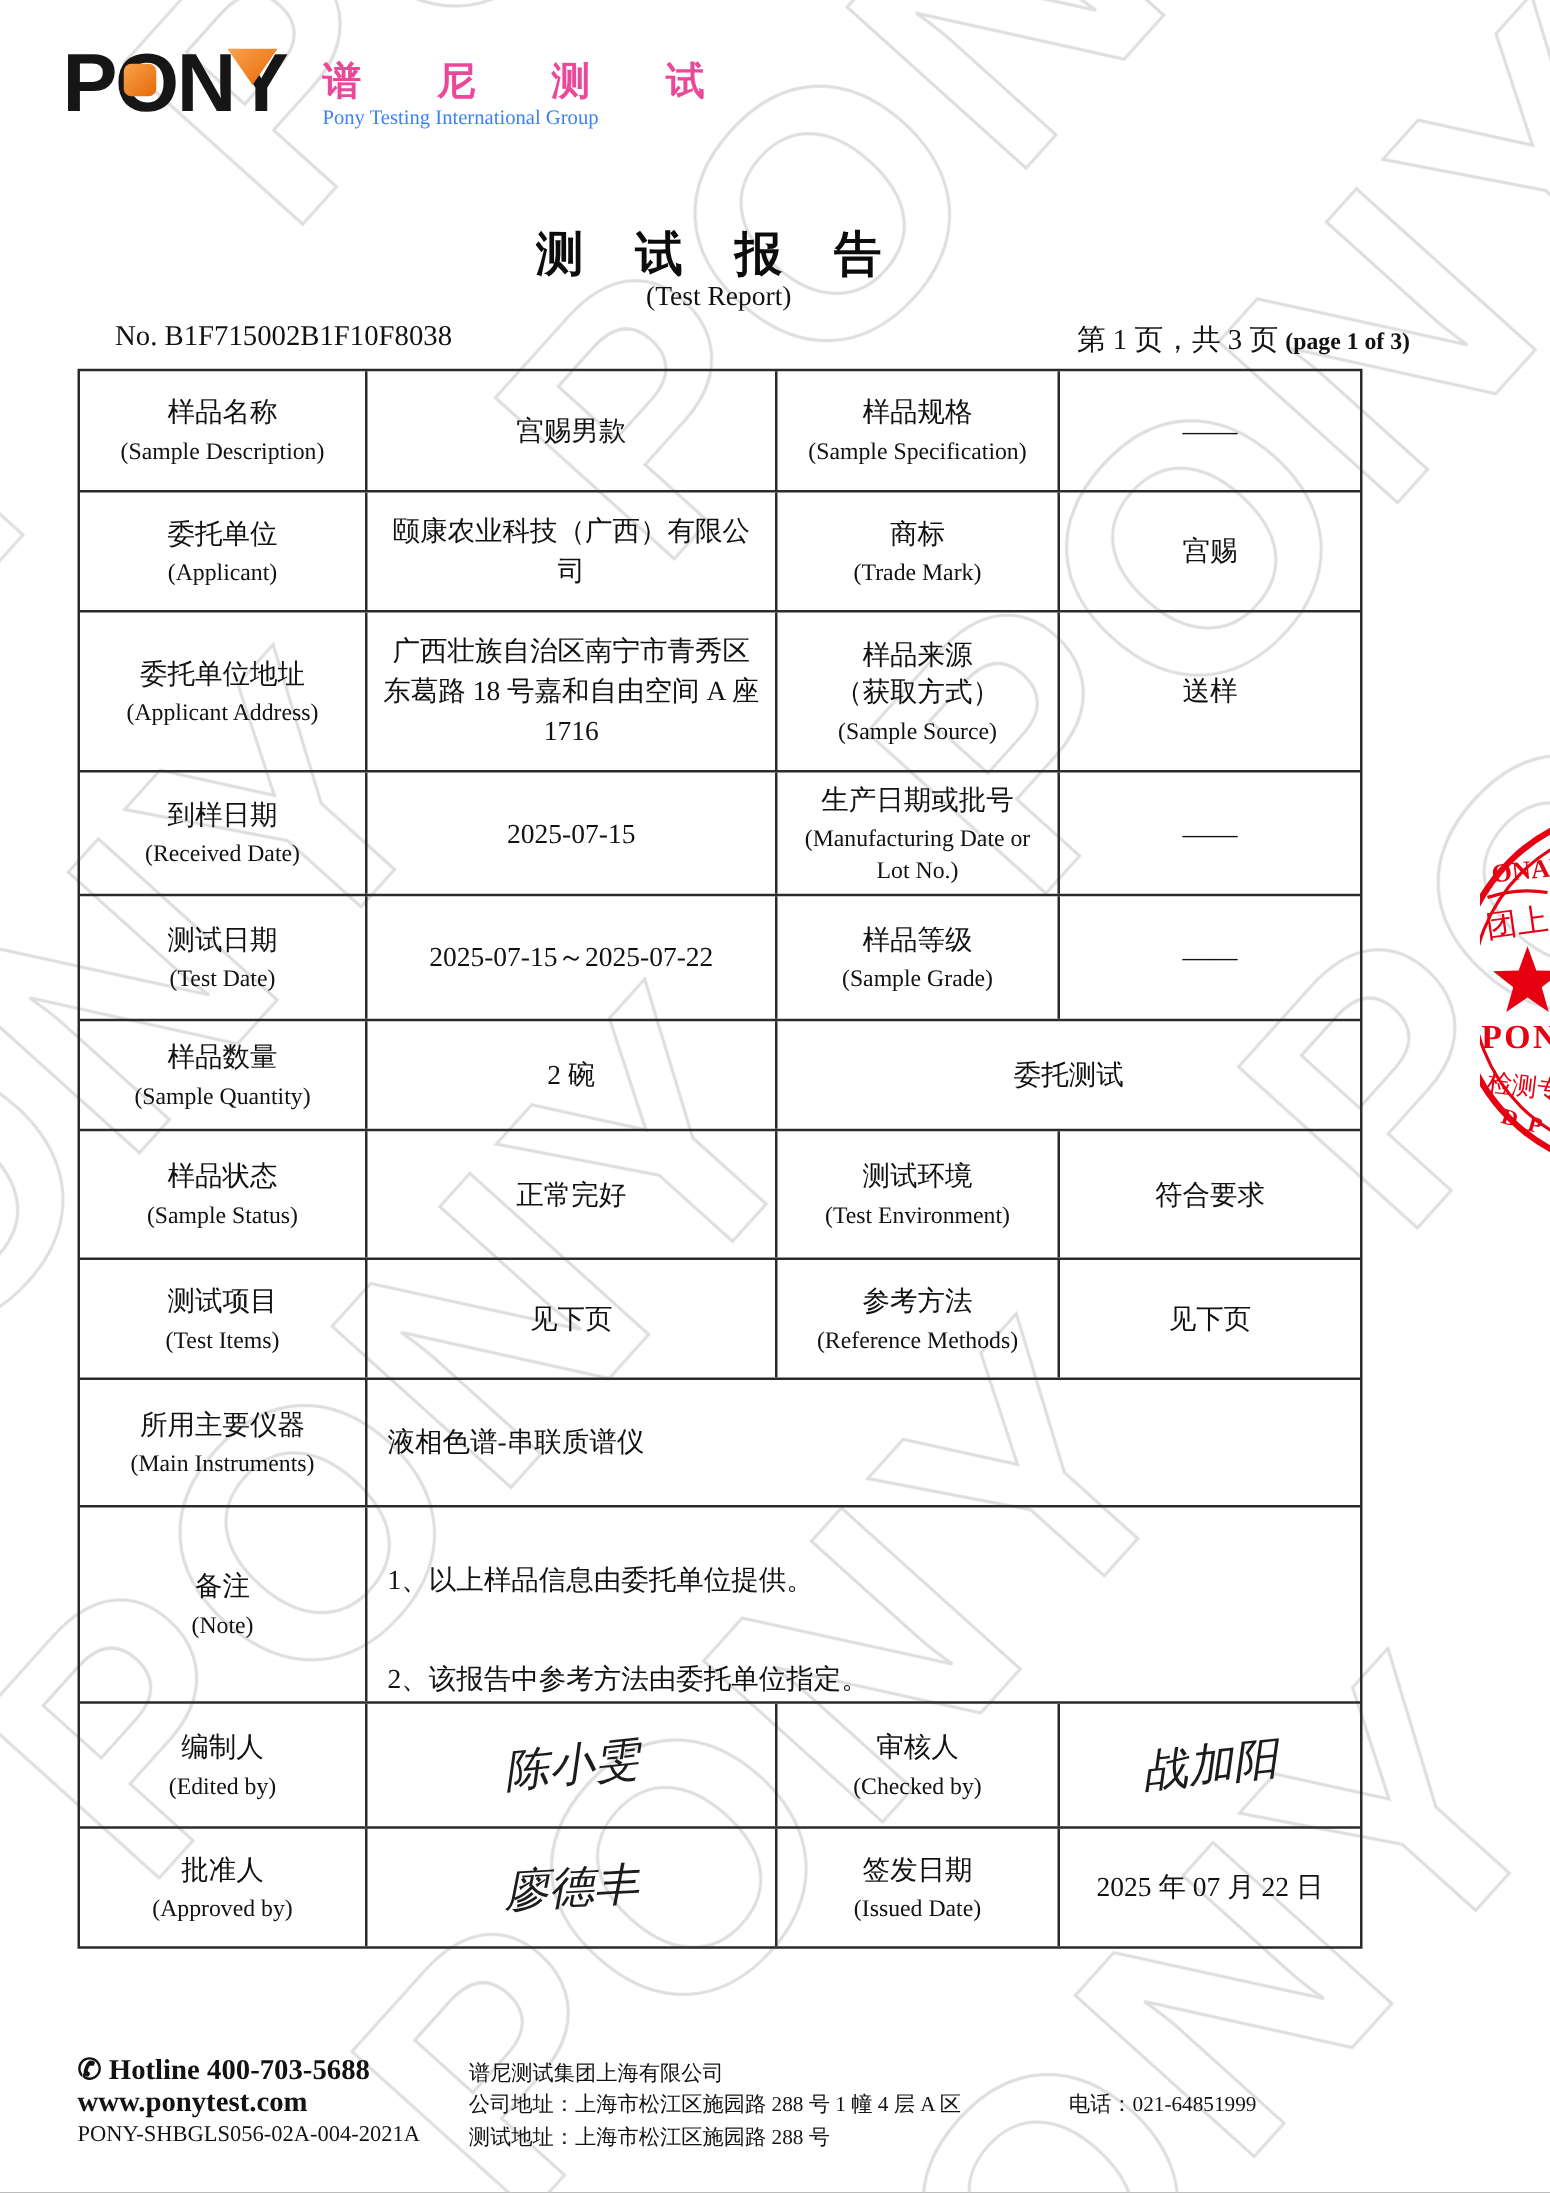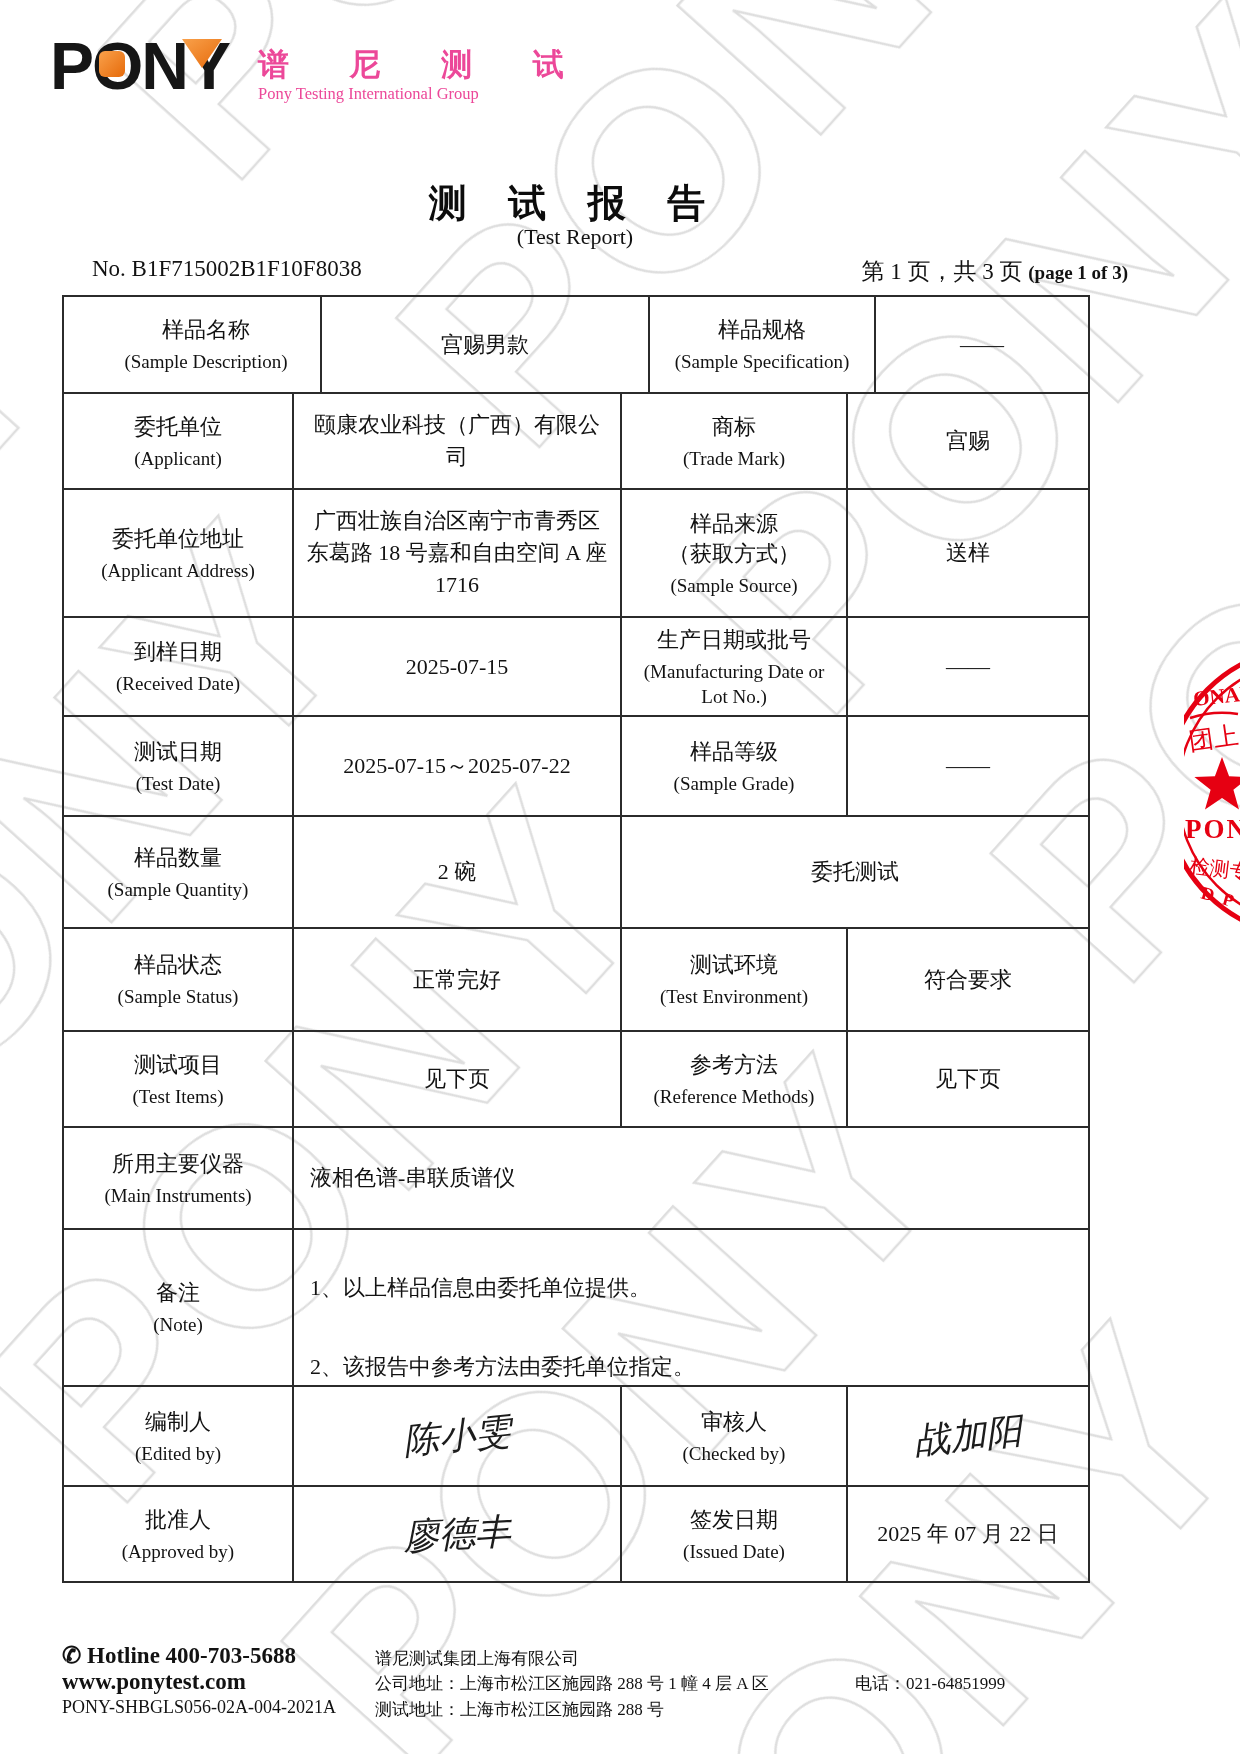--- a/index.html
+++ b/index.html
@@ -5,36 +5,36 @@
   html,body{margin:0;padding:0;background:#888;}
   .page{position:relative;width:1240px;height:1754px;background:#ffffff;overflow:hidden;
         font-family:"Liberation Serif",serif;color:#121212;margin:0 auto;}
   .wm{position:absolute;left:0;top:0;z-index:0;}
   .content{position:relative;z-index:1;}
 
   
   .logo-svg{position:absolute;left:50px;top:34px;}
   .brand-cn{position:absolute;left:258px;top:44px;font-family:"Liberation Sans",sans-serif;
             font-weight:bold;font-size:31px;letter-spacing:26px;color:#ec4899;white-space:nowrap;text-align:right;}
-  .brand-en{position:absolute;left:258px;top:84px;font-size:16.5px;color:#ec4899;white-space:nowrap;}
+  .brand-en{position:absolute;left:258px;top:84px;font-size:16.5px;color:#3b82f6;white-space:nowrap;}
 
   
   .title-cn{position:absolute;left:0;top:178px;width:1150px;text-align:center;
             font-weight:bold;font-size:38px;letter-spacing:16px;color:#0c0c0c;}
   .title-en{position:absolute;left:0;top:224px;width:1150px;text-align:center;font-size:22px;}
 
   .report-no{position:absolute;left:92px;top:256px;font-size:23px;}
   .page-info{position:absolute;right:112px;top:256px;font-size:23px;}
   .page-info .pi-en{font-size:19px;font-weight:bold;}
 
   
   .rtable{position:absolute;left:62px;top:295px;width:1028px;border:2px solid #2b2b2b;
           box-sizing:border-box;display:flex;flex-direction:column;}
   .tr{display:flex;border-top:2px solid #2b2b2b;box-sizing:border-box;}
-  .tr:first-child{border-top:none;padding-left:28px;}
+  .tr:first-child{border-top:none;}
   .td{box-sizing:border-box;border-left:2px solid #2b2b2b;display:flex;flex-direction:column;
       align-items:center;justify-content:center;text-align:center;padding:4px 10px;}
   .td:first-child{border-left:none;}
   .c1{width:228px;flex:none;}
   .c2{width:328px;flex:none;}
   .c3{width:226px;flex:none;}
   .c4{flex:1;}
   .cwide{flex:1;align-items:flex-start;padding-left:16px;text-align:left;}
   .lbl-cn{font-size:22px;line-height:30px;}
   .lbl-en{font-size:19px;line-height:25px;margin-top:4px;}
@@ -177,21 +177,21 @@
         </div>
         <div class="td c3">
           <div class="lbl-cn">样品等级</div>
           <div class="lbl-en">(Sample Grade)</div>
         </div>
         <div class="td c4">
           <div class="val">——</div>
         </div>
       </div>
 
-      <div class="tr" style="height:112px">
+      <div class="tr" style="height:88px">
         <div class="td c1">
           <div class="lbl-cn">样品数量</div>
           <div class="lbl-en">(Sample Quantity)</div>
         </div>
         <div class="td c2">
           <div class="val">2 碗</div>
         </div>
         <div class="td c4">
           <div class="val">委托测试</div>
         </div>

